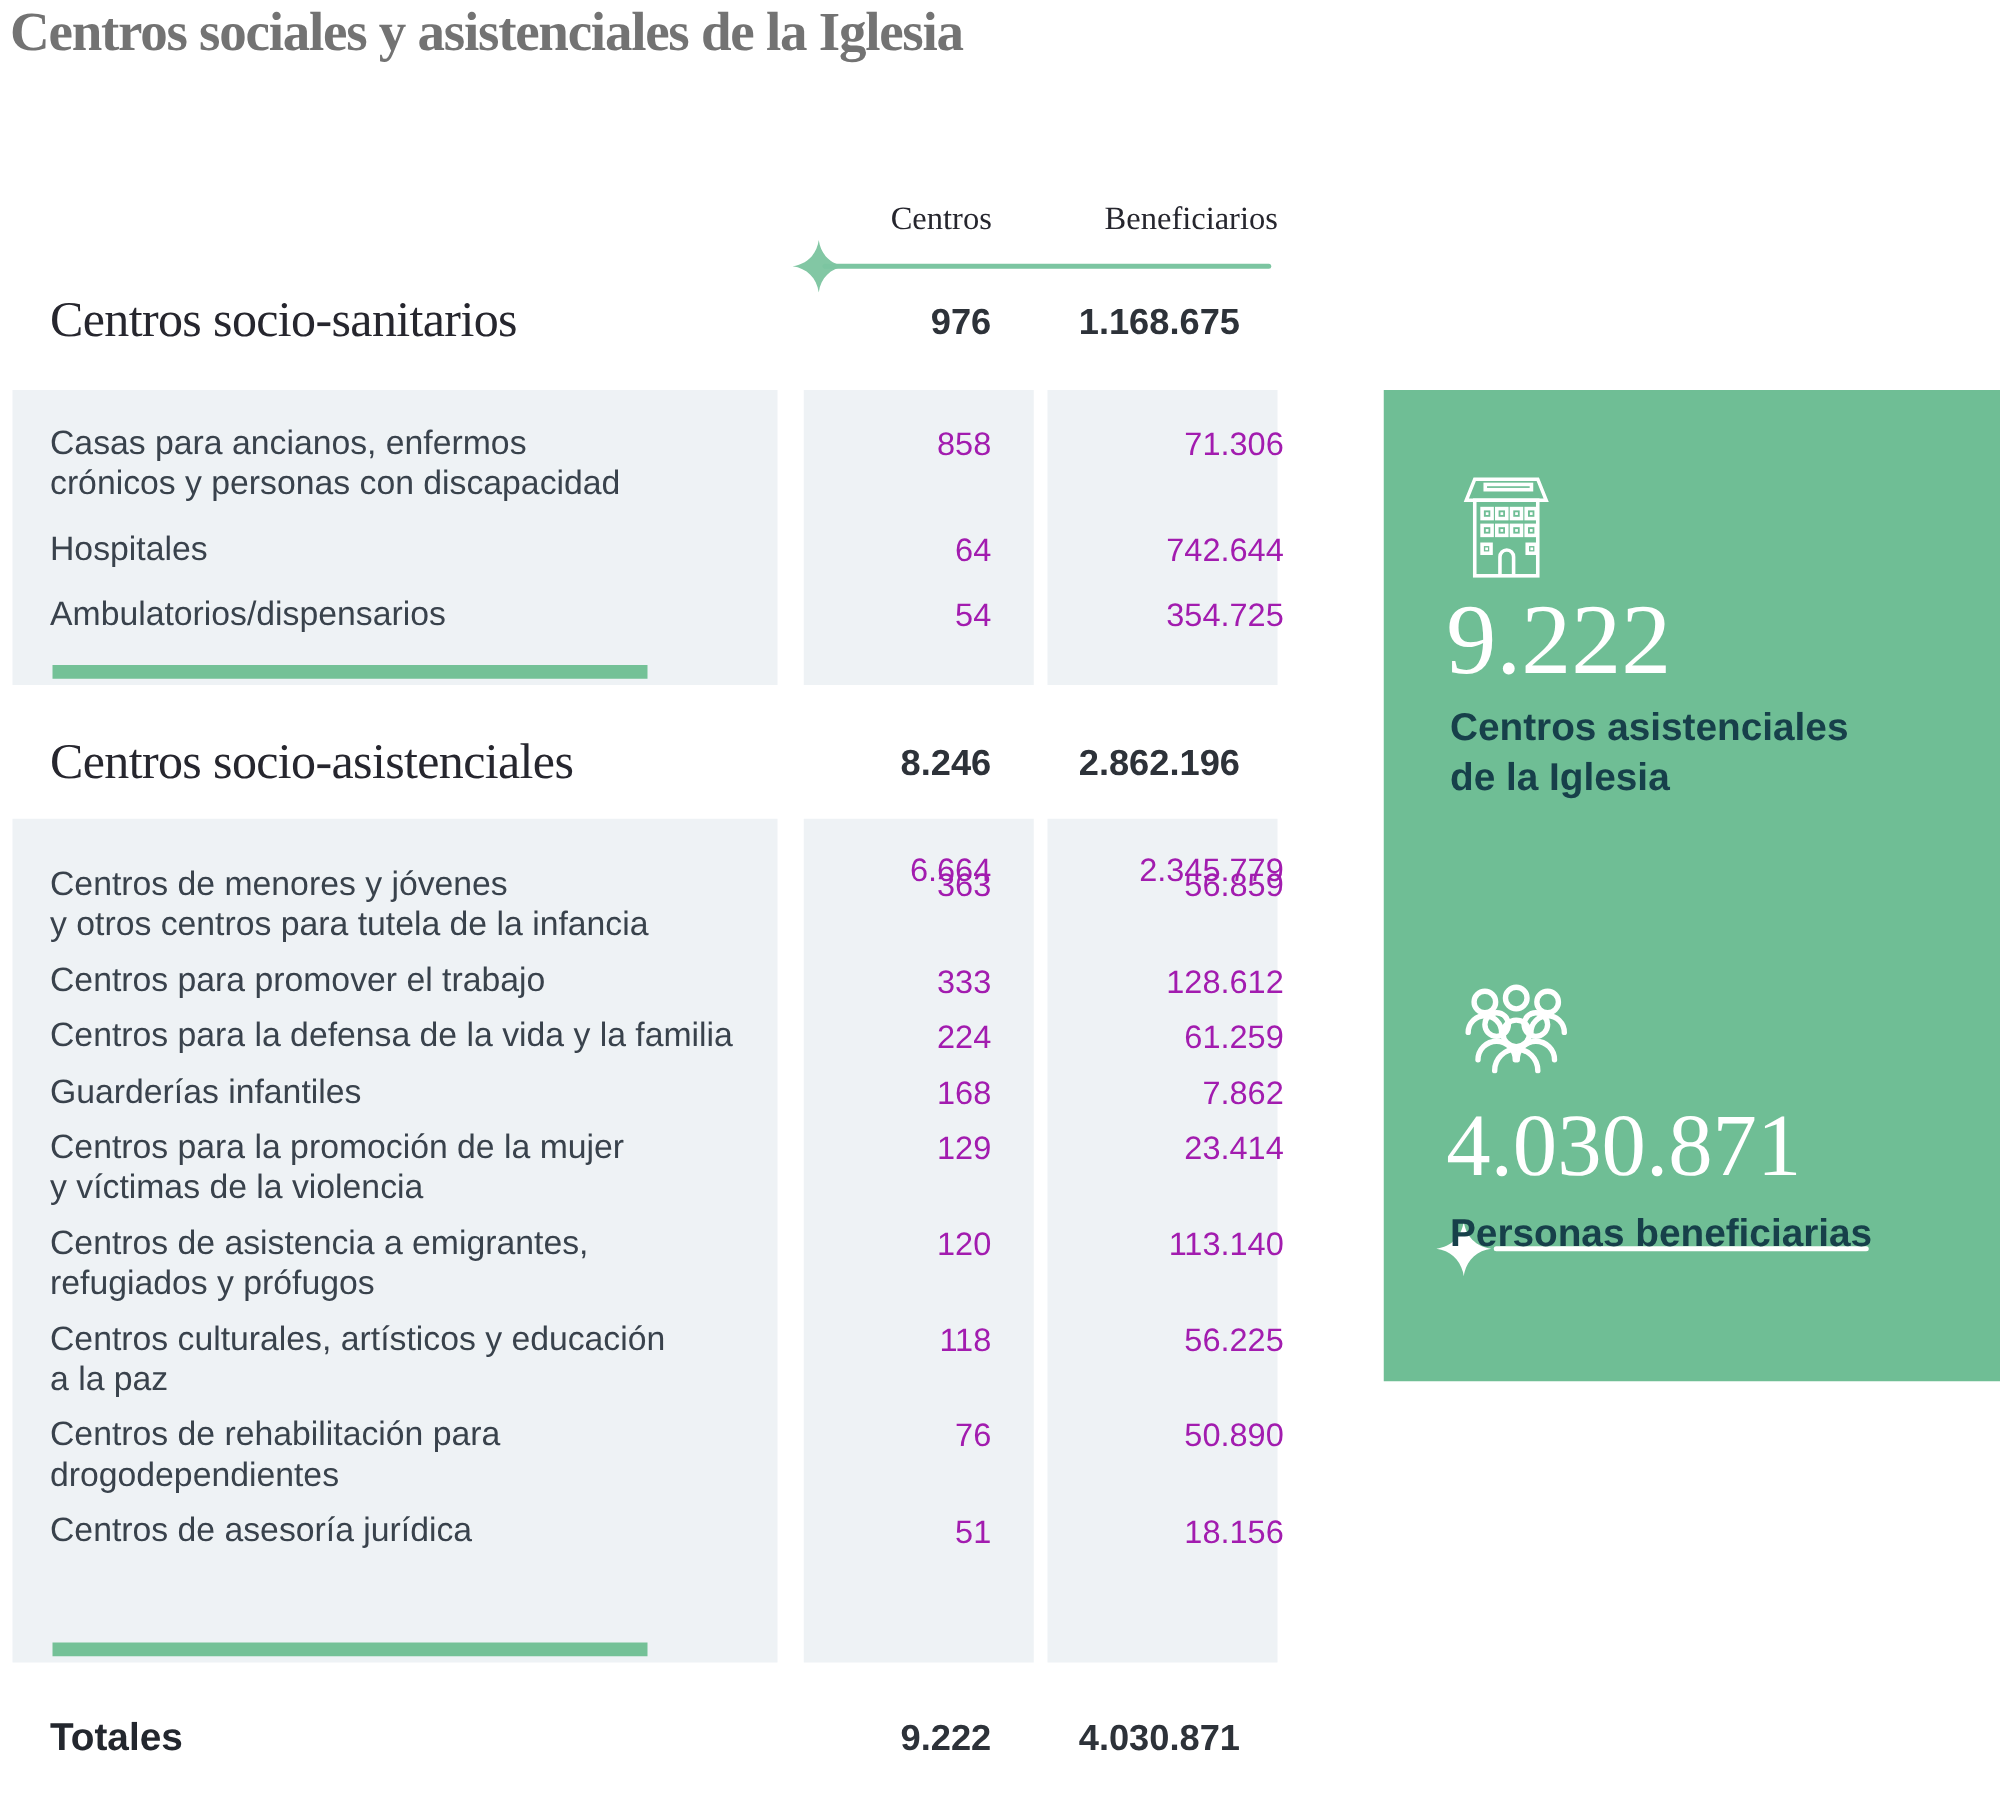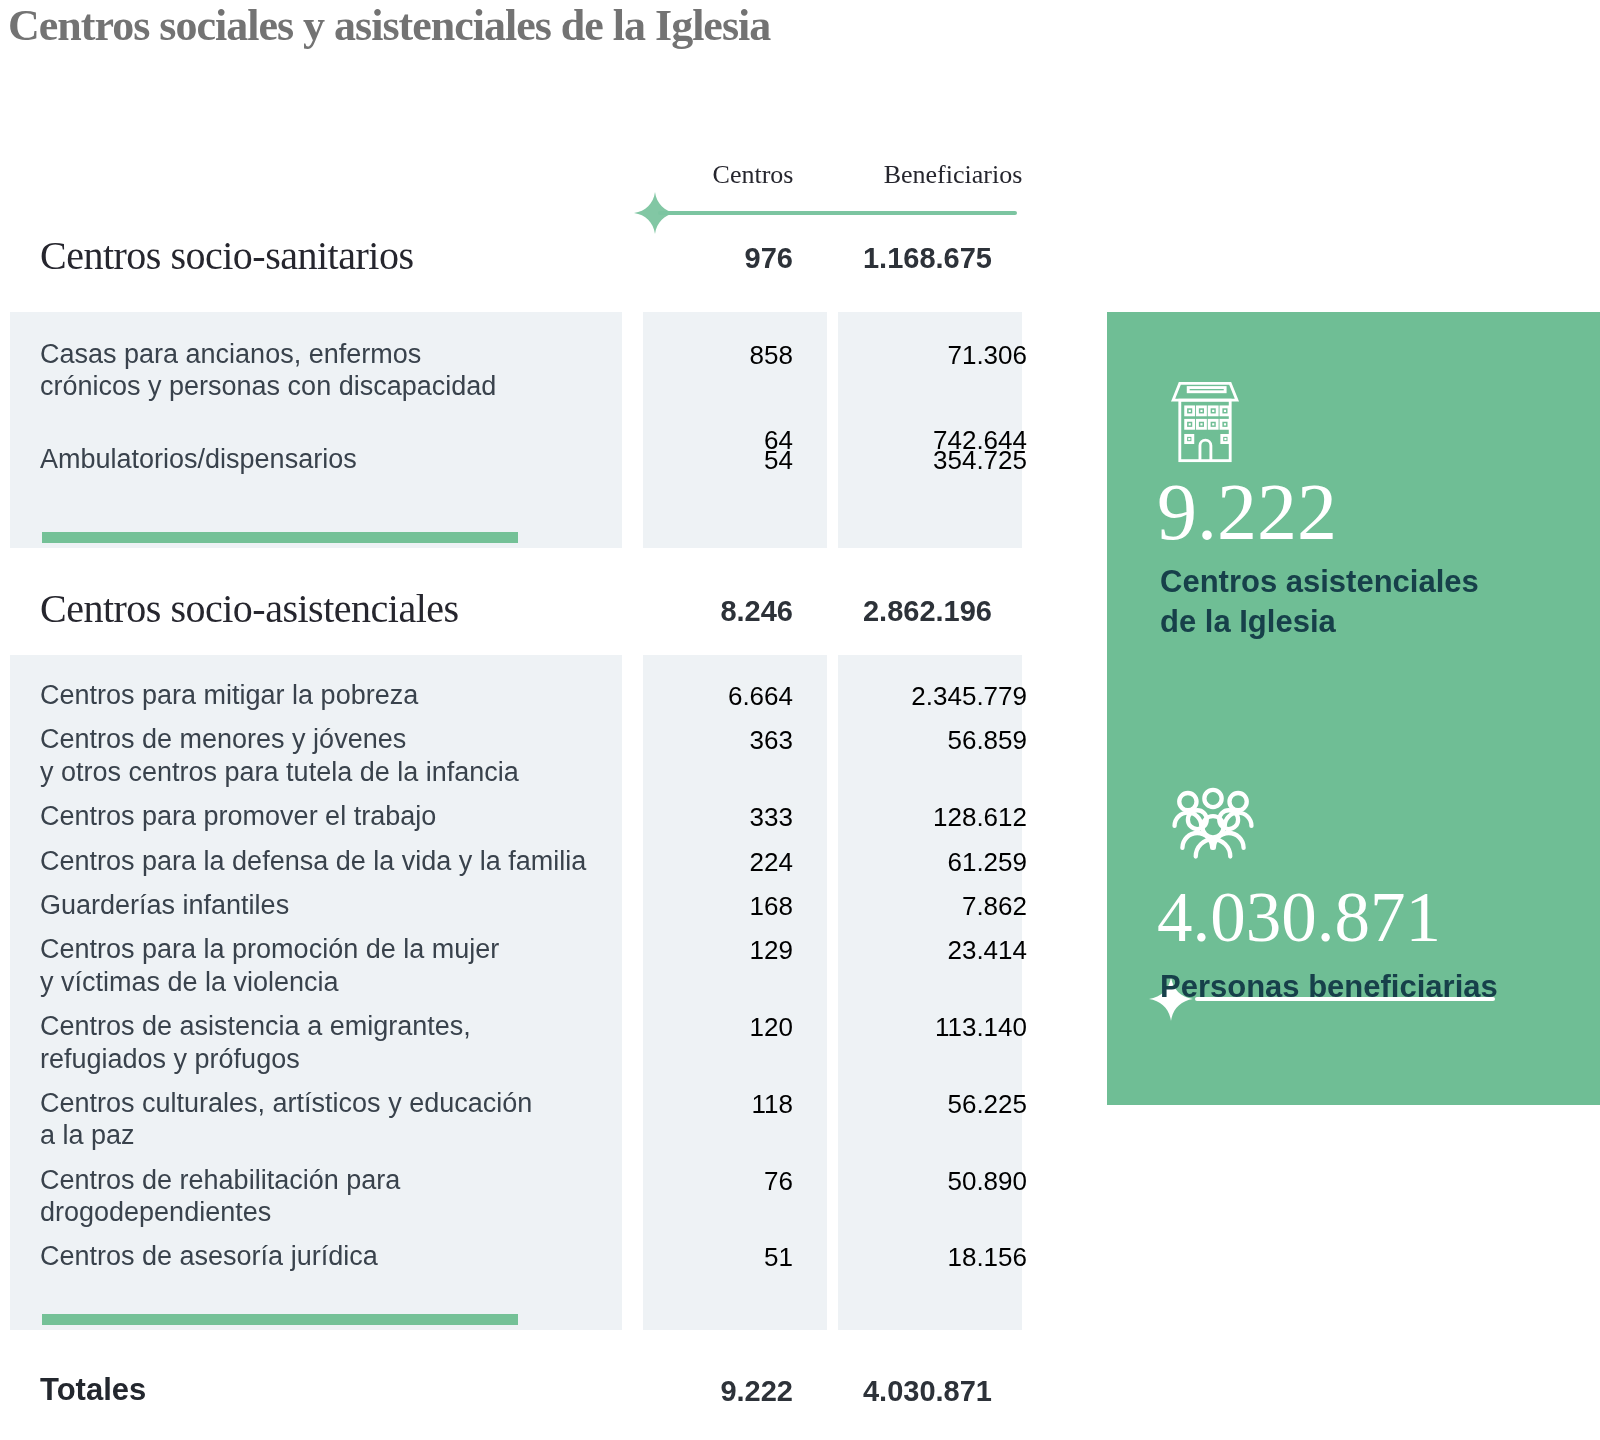--- a/index.html
+++ b/index.html
@@ -31,21 +31,21 @@
   
   .sec-body{position:absolute;left:10px;width:1012px;}
   .bg{position:absolute;top:0;bottom:0;background:#eef2f5;}
   .bg-label{left:0;width:612px;}
   .bg-centros{left:633px;width:184px;}
   .bg-benef{left:828px;width:184px;}
   .underline{position:absolute;left:32px;bottom:5px;width:476px;height:11px;background:#74c197;}
   .rows{position:relative;}
   .row{position:relative;}
   .row-label{margin-left:30px;width:560px;font-size:27px;line-height:1.2;white-space:pre-line;color:#39424c;}
-  .cnum,.bnum{position:absolute;top:2px;font-size:26px;color:#000000;text-align:right;}
+  .cnum,.bnum{position:absolute;top:2px;font-size:26px;color:#a21caf;text-align:right;}
   .cnum{left:633px;width:150px;}
   .bnum{left:828px;width:154px;margin-left:35px;}
   .rows-1{padding-top:26px;display:flex;flex-direction:column;gap:20px;}
   .rows-2{padding-top:24px;display:flex;flex-direction:column;gap:12px;}
 
   
   .totals-label{position:absolute;left:40px;top:0;font-size:31px;font-weight:700;color:#23272e;}
   .totals .centros-col,.totals .benef-col{top:3px;}
 
   
@@ -93,20 +93,21 @@
     <div class="underline"></div>
     <div class="rows rows-1">
   <div class="row">
     <div class="row-label">Casas para ancianos, enfermos
 crónicos y personas con discapacidad</div>
     <div class="cnum">858</div>
     <div class="bnum">71.306</div>
   </div>
 
   <div class="row">
+    <div class="row-label">Hospitales</div>
     <div class="cnum">64</div>
     <div class="bnum">742.644</div>
   </div>
 
   <div class="row">
     <div class="row-label">Ambulatorios/dispensarios</div>
     <div class="cnum">54</div>
     <div class="bnum">354.725</div>
   </div>
 </div>
@@ -118,21 +119,20 @@
     <div class="num benef-col">2.862.196</div>
   </div>
 
   <section class="sec-body" style="top:655px;height:675px;">
     <div class="bg bg-label"></div>
     <div class="bg bg-centros"></div>
     <div class="bg bg-benef"></div>
     <div class="underline"></div>
     <div class="rows rows-2">
   <div class="row">
-    <div class="row-label">Centros para mitigar la pobreza</div>
     <div class="cnum">6.664</div>
     <div class="bnum">2.345.779</div>
   </div>
 
   <div class="row">
     <div class="row-label">Centros de menores y jóvenes
 y otros centros para tutela de la infancia</div>
     <div class="cnum">363</div>
     <div class="bnum">56.859</div>
   </div>

